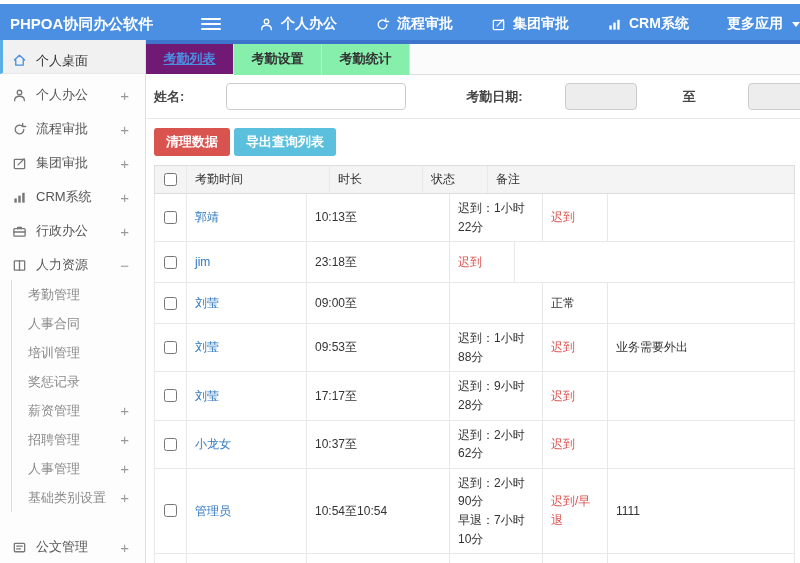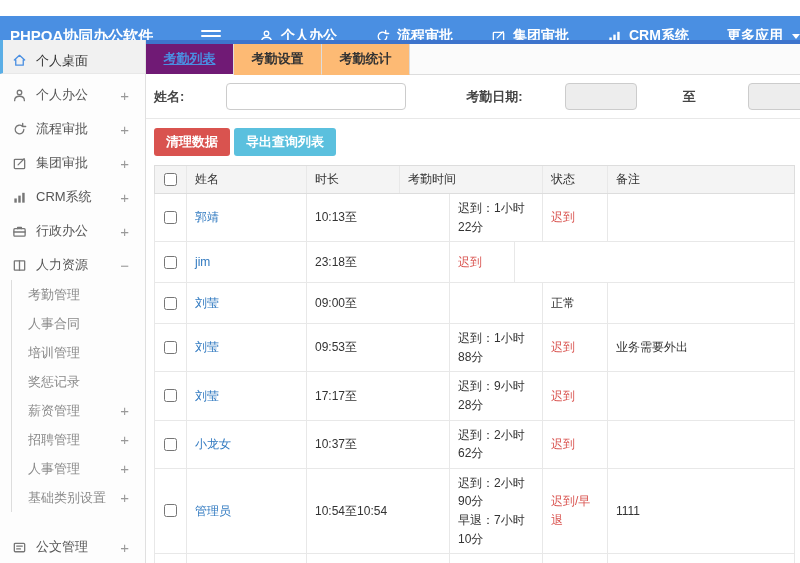--- a/index.html
+++ b/index.html
@@ -4,21 +4,21 @@
 <style>
   * { box-sizing: border-box; margin: 0; padding: 0; }
   html, body { width: 800px; height: 563px; overflow: hidden; }
   body {
     font-family: "Liberation Sans", "DejaVu Sans", sans-serif;
     font-size: 13px; color: #333; background: #fff; position: relative;
   }
 
   
   .topbar {
-    position: absolute; top: 16px; left: 0; right: 0; height: 40px;
+    position: absolute; top: 4px; left: 0; right: 0; height: 40px;
     background: #4a8fe2; color: #fff; display: flex; align-items: center;
   }
   .brand { width: 145px; padding: 0 10px; font-size: 15px; font-weight: bold; white-space: nowrap; }
   .hamburger { margin-left: 56px; width: 20px; cursor: pointer; }
   .hamburger span { display: block; height: 2px; background: #fff; margin: 3px 0; border-radius: 1px; }
   .topnav { display: flex; margin-left: 38px; gap: 38px; }
   .topnav-item { display: flex; align-items: center; gap: 7px; font-size: 14px; font-weight: bold; cursor: pointer; white-space: nowrap; }
   .caret-down { width: 0; height: 0; border-left: 4px solid transparent; border-right: 4px solid transparent; border-top: 5px solid #fff; margin-left: 2px; }
   .ticon { width: 15px; height: 15px; color: #fff; flex: none; }
 
@@ -42,21 +42,21 @@
     color: #8a8a8a; font-size: 13px; cursor: pointer; white-space: nowrap;
   }
 
   
   .content { position: absolute; left: 146px; top: 40px; right: 0; bottom: 0; background: #fff; overflow: hidden; }
   .topstrip { height: 4px; background: #3d74cc; }
 
   .tabbar { height: 31px; background: #fbfbfb; border-bottom: 1px solid #ddd; display: flex; }
   .tab {
     width: 88px; text-align: center; line-height: 30px; font-size: 13px; font-weight: bold;
-    color: #333; background: #fdba74; border-right: 1px solid #ddd;
+    color: #333; background: #86efac; border-right: 1px solid #ddd;
     border-bottom: 1px solid transparent; margin-bottom: -1px; cursor: pointer;
   }
   .tab.active { background: #701a75; color: #4a8fe2; border-bottom-color: #fff; text-decoration: underline; }
 
   .filterbar { height: 44px; display: flex; align-items: center; padding: 0 8px; border-bottom: 1px solid #e8e8e8; gap: 36px; }
   .flabel { font-weight: bold; color: #444; white-space: nowrap; }
   .name-input { width: 180px; height: 27px; margin-left: 6px; border: 1px solid #ccc; border-radius: 4px; padding: 0 6px; font-size: 13px; }
   .date-label { margin-left: 24px; }
   .date-input { width: 72px; height: 27px; margin-left: 6px; border: 1px solid #ccc; border-radius: 4px; background: #ededed; padding: 0 6px; }
   .to-label { margin: 0 10px; font-weight: bold; color: #444; }
@@ -269,23 +269,22 @@
   <div class="btnrow">
     <button class="btn btn-danger">清理数据</button>
     <button class="btn btn-info">导出查询列表</button>
   </div>
 
   <div class="table">
     <div class="thead">
       <div class="cell c0">
           <input type="checkbox" class="cb" style="">
         </div>
-      <div class="cell c1">姓名</div>
+      <div class="cell c2">考勤时间</div>
       <div class="cell c3">时长</div>
-      <div class="cell c2">考勤时间</div>
       <div class="cell c4">状态</div>
       <div class="cell c5">备注</div>
     </div>
 
     <div class="trow">
       <div class="cell c0">
           <input type="checkbox" class="cb" style="">
         </div>
       <div class="cell c1">
           <a class="namelink">郭靖</a>

